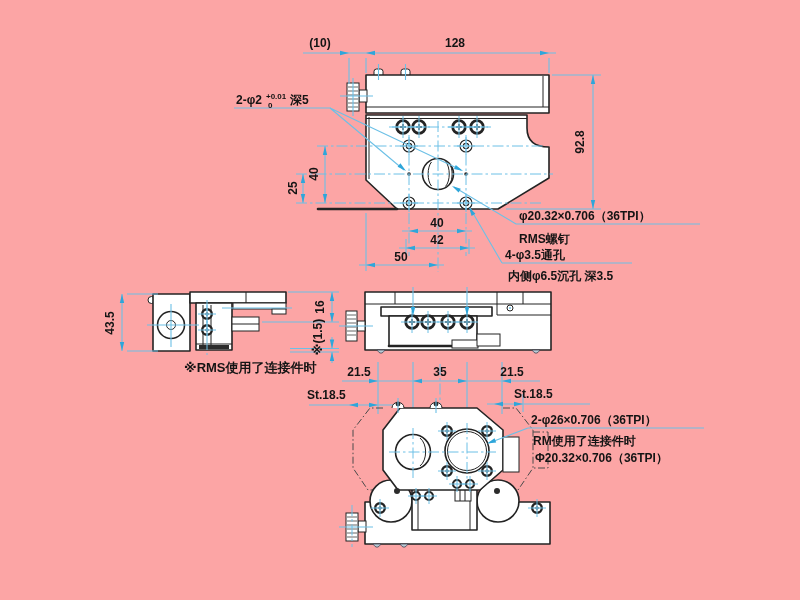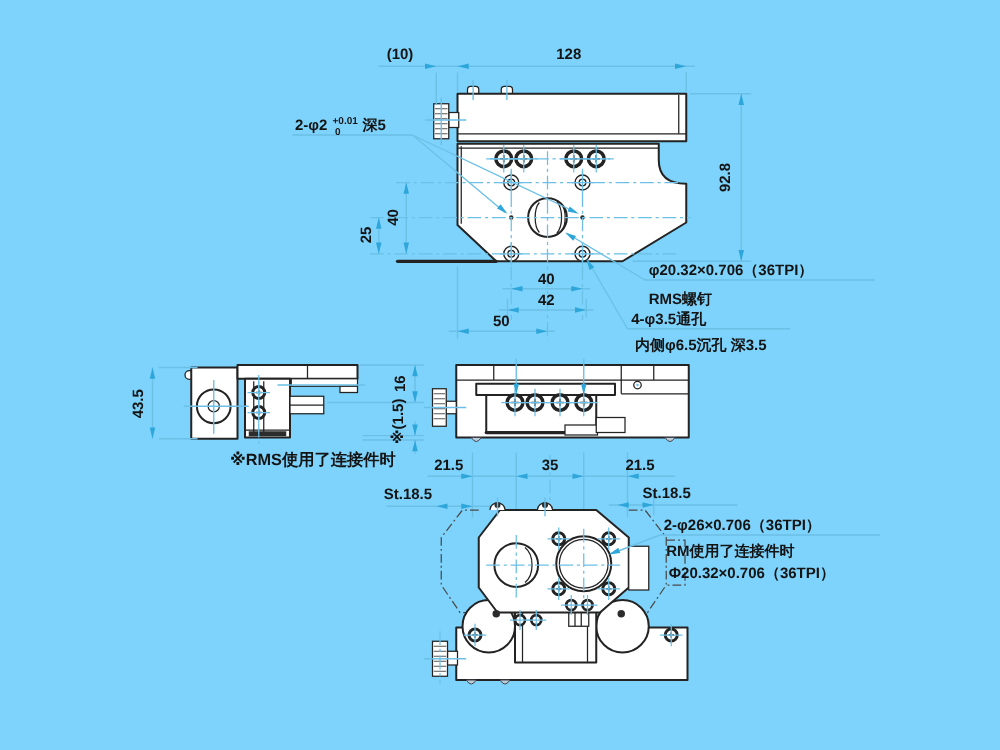--- a/index.html
+++ b/index.html
@@ -1,16 +1,16 @@
 <!DOCTYPE html>
 <html><head>
 <meta charset="utf-8">
 <style>
   html,body{margin:0;padding:0;background:#fff;width:800px;height:600px;overflow:hidden}
-  #stage{width:800px;height:600px;position:relative;background:#7dd3fc}
+  #stage{width:800px;height:600px;position:relative;background:#fca5a5}
   svg{display:block}
   .ol{fill:none;stroke:#232323;stroke-width:1.6;stroke-linejoin:round;stroke-linecap:round}
   .olw{fill:#ffffff;stroke:#232323;stroke-width:1.6;stroke-linejoin:round}
   .olwt{fill:#ffffff;stroke:#232323;stroke-width:1}
   .olt{fill:none;stroke:#232323;stroke-width:1;stroke-linejoin:round}
   .thick{stroke-width:2.6}
   .knurl{stroke:#555;stroke-width:.9}
   .dim{fill:none;stroke:#6cc0e6;stroke-width:1.1}
   .cl{fill:none;stroke:#6cc0e6;stroke-width:1;stroke-dasharray:11 3 2.5 3}
   .ph{fill:none;stroke:#4a4a4a;stroke-width:1;stroke-dasharray:7 2.5 1.5 2.5}

